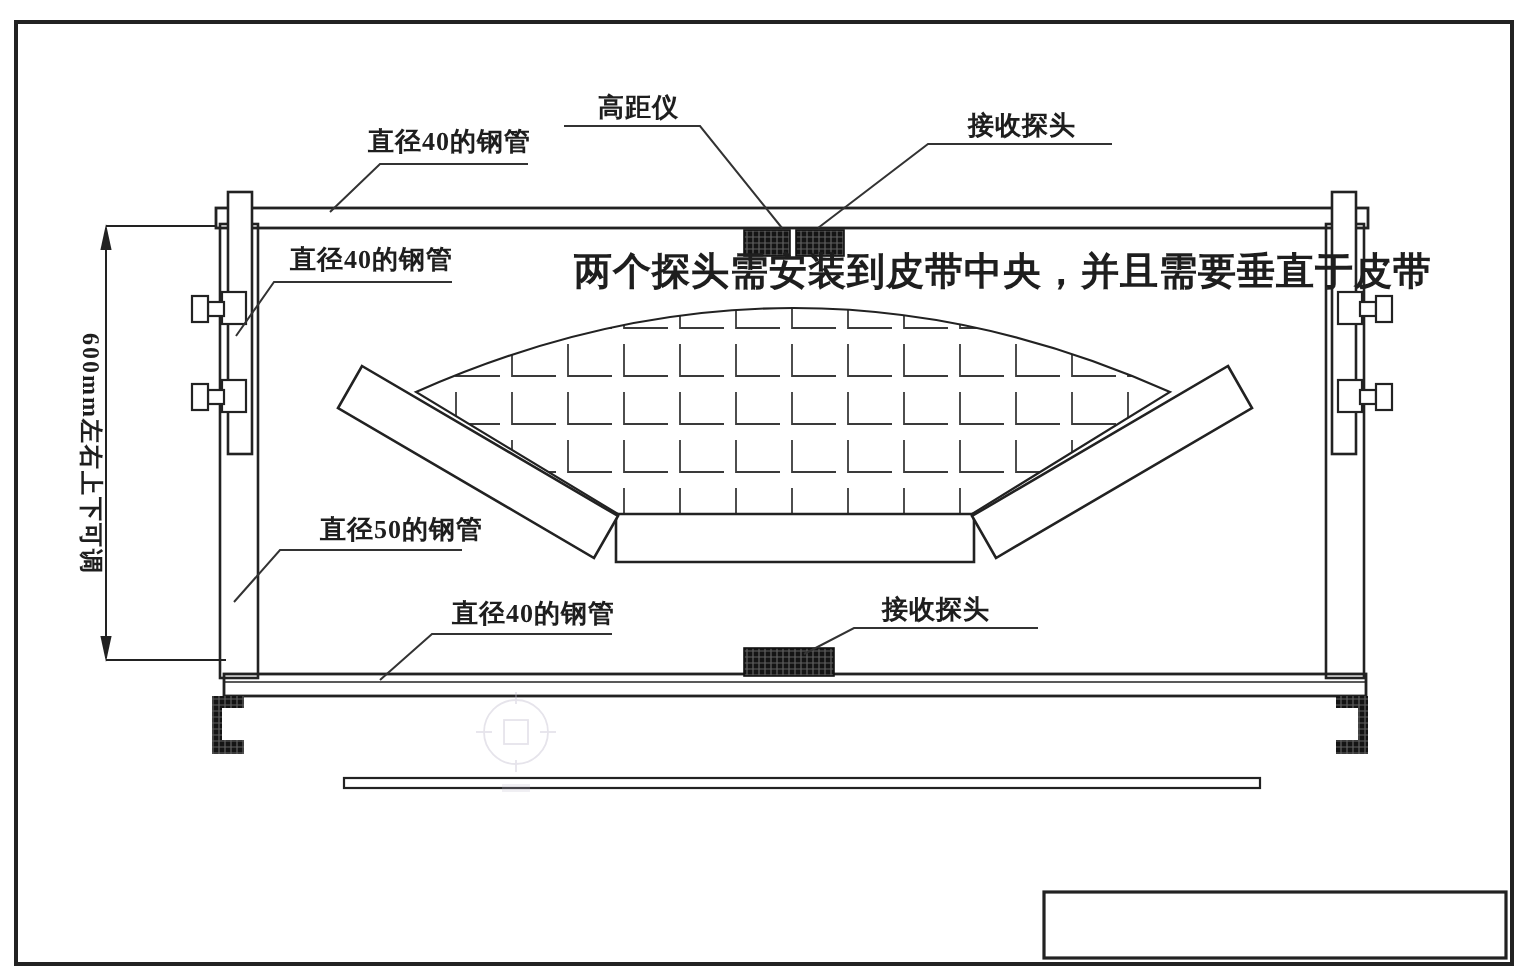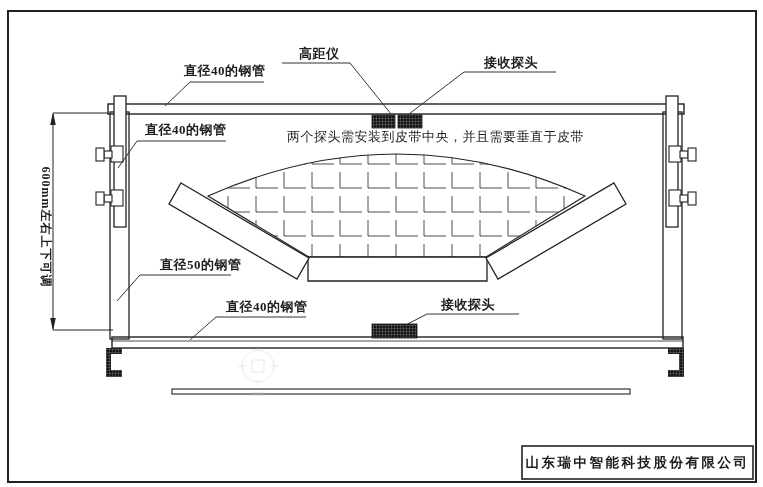--- a/index.html
+++ b/index.html
@@ -5,21 +5,21 @@
   html,body{margin:0;padding:0;background:#ffffff;}
   #stage{
     position:relative;width:763px;height:487px;background:#ffffff;overflow:hidden;
     font-family:"Liberation Serif","DejaVu Serif",serif;color:#1e1e1e;
   }
   #stage svg{position:absolute;left:0;top:0;}
   .lbl{
     position:absolute;font-size:13px;font-weight:600;white-space:nowrap;
     color:#1e1e1e;letter-spacing:.5px;line-height:15px;
   }
-  .note{font-size:13px;font-weight:400;letter-spacing:.5px;}
+  .note{font-size:19px;font-weight:700;letter-spacing:.5px;}
   .dim-text{
     position:absolute;left:45px;top:227px;font-size:12px;font-weight:600;
     white-space:nowrap;transform:translate(-50%,-50%) rotate(90deg);letter-spacing:1px;
   }
   .titleblock{
     position:absolute;left:522px;top:446px;width:231px;height:33px;
     display:flex;align-items:center;justify-content:center;
     font-size:13.5px;font-weight:600;letter-spacing:2.5px;
   }
 </style>
@@ -136,15 +136,14 @@
 
   <div class="lbl" style="left:184px;top:63px;">直径40的钢管</div>
   <div class="lbl" style="left:145px;top:122px;">直径40的钢管</div>
   <div class="lbl" style="left:160px;top:257px;">直径50的钢管</div>
   <div class="lbl" style="left:226px;top:299px;">直径40的钢管</div>
   <div class="lbl" style="left:299px;top:46px;text-align:right;">高距仪</div>
   <div class="lbl" style="left:484px;top:55px;">接收探头</div>
   <div class="lbl" style="left:441px;top:297px;">接收探头</div>
   <div class="lbl note" style="left:287px;top:129px;">两个探头需安装到皮带中央，并且需要垂直于皮带</div>
   <div class="dim-text">600mm左右上下可调</div>
-  <div class="titleblock">山东瑞中智能科技股份有限公司</div>
 
 </div>
 
 </body></html>

